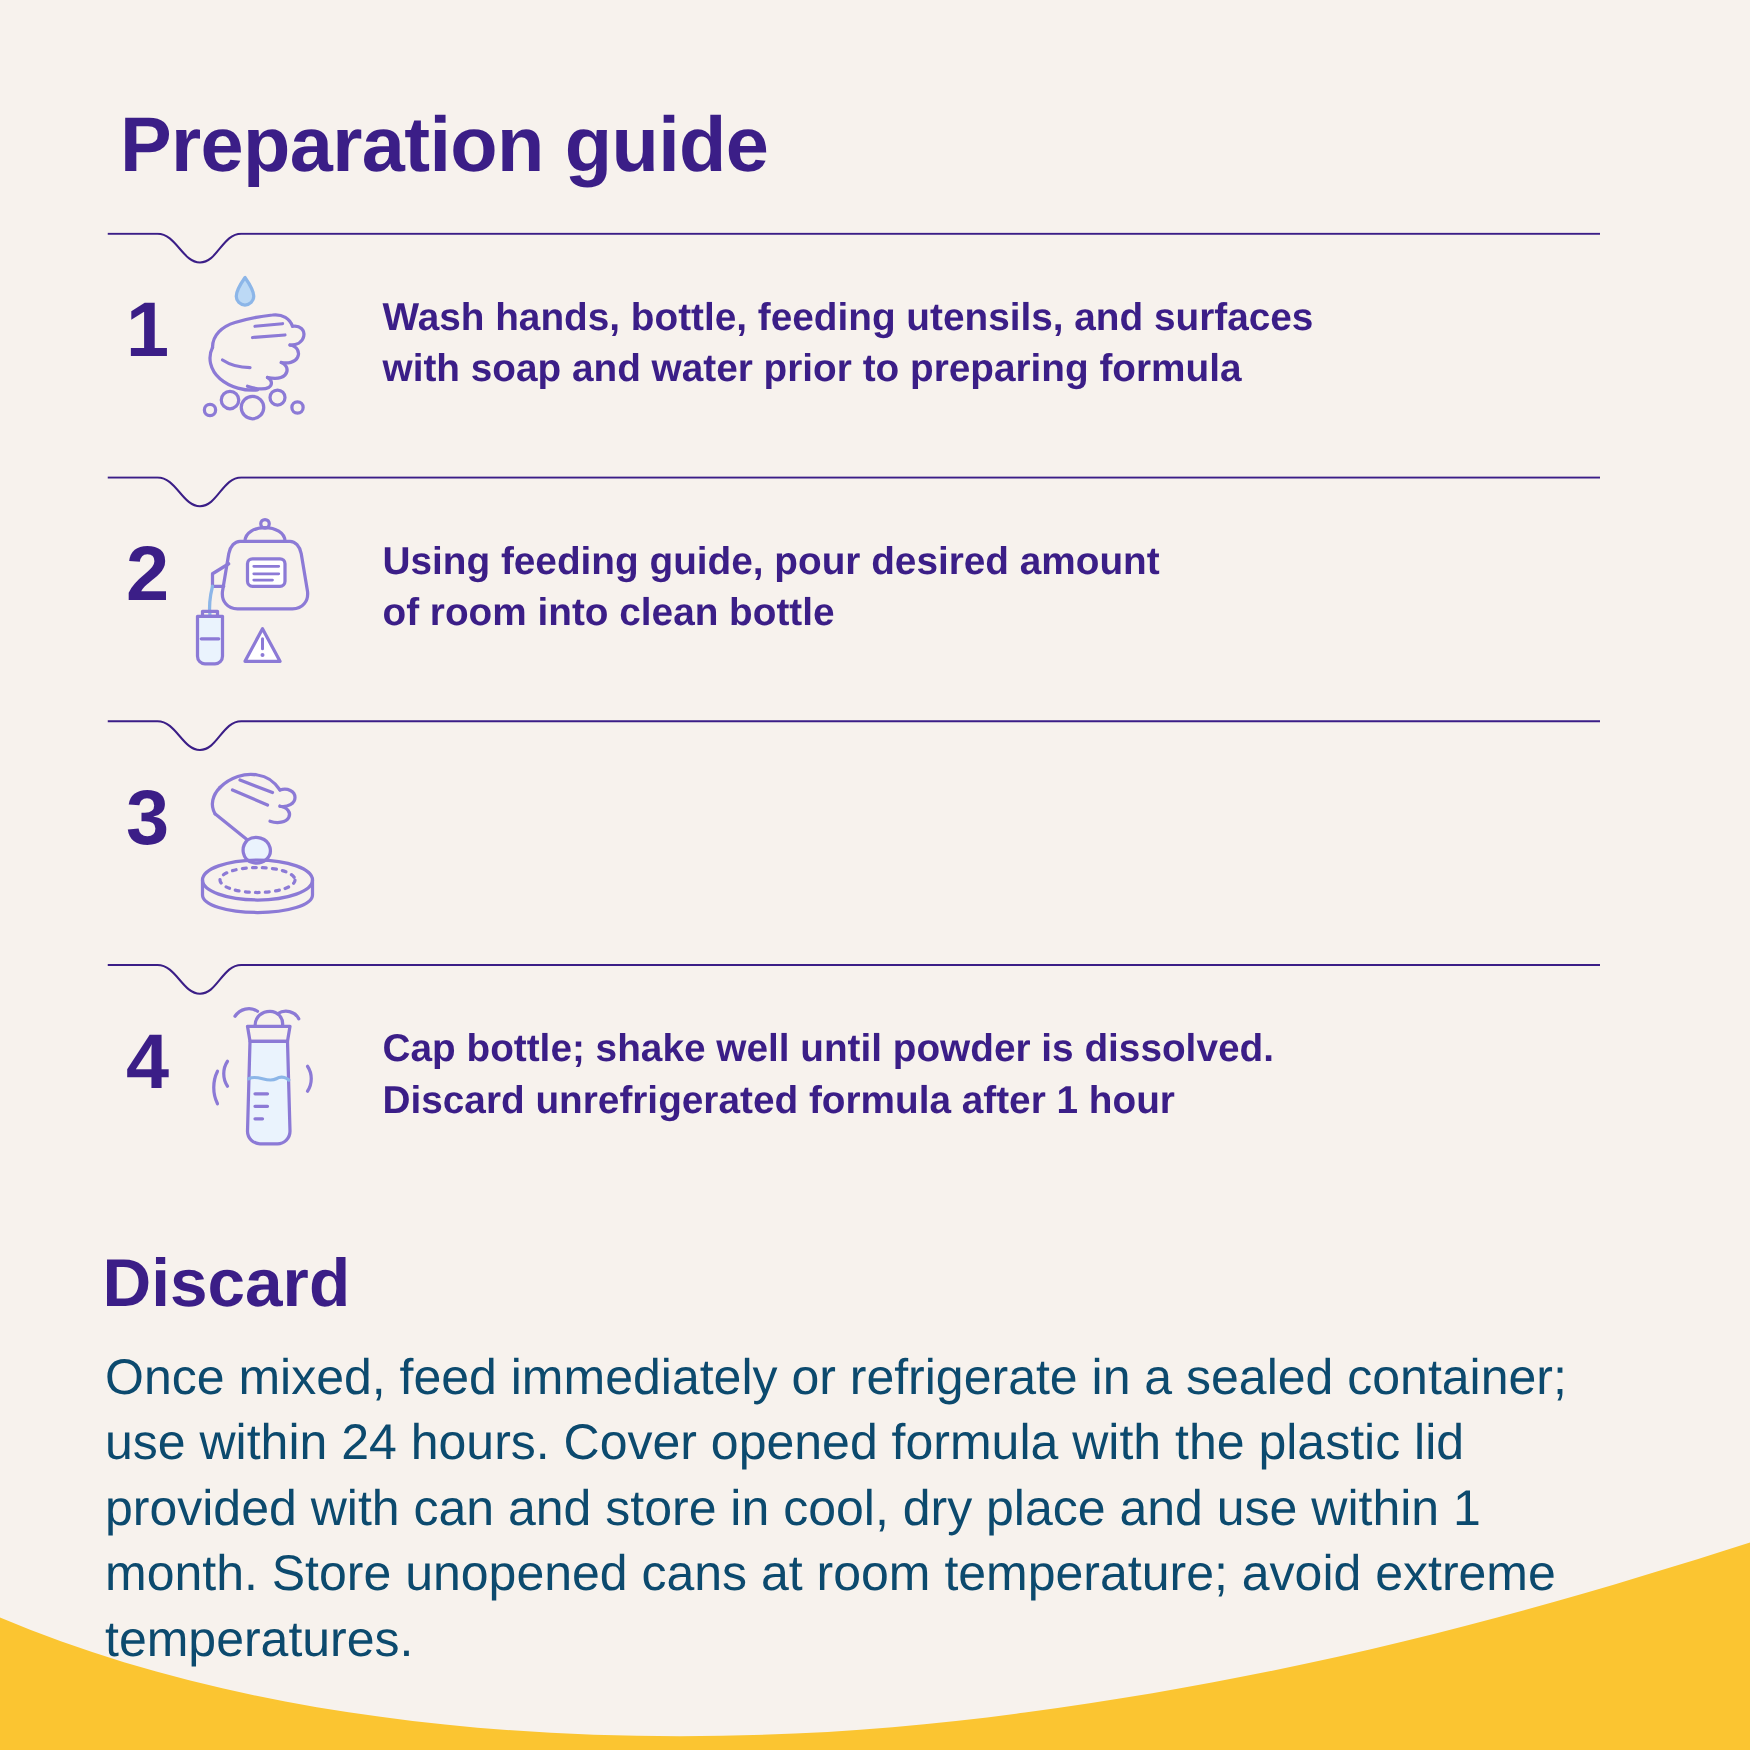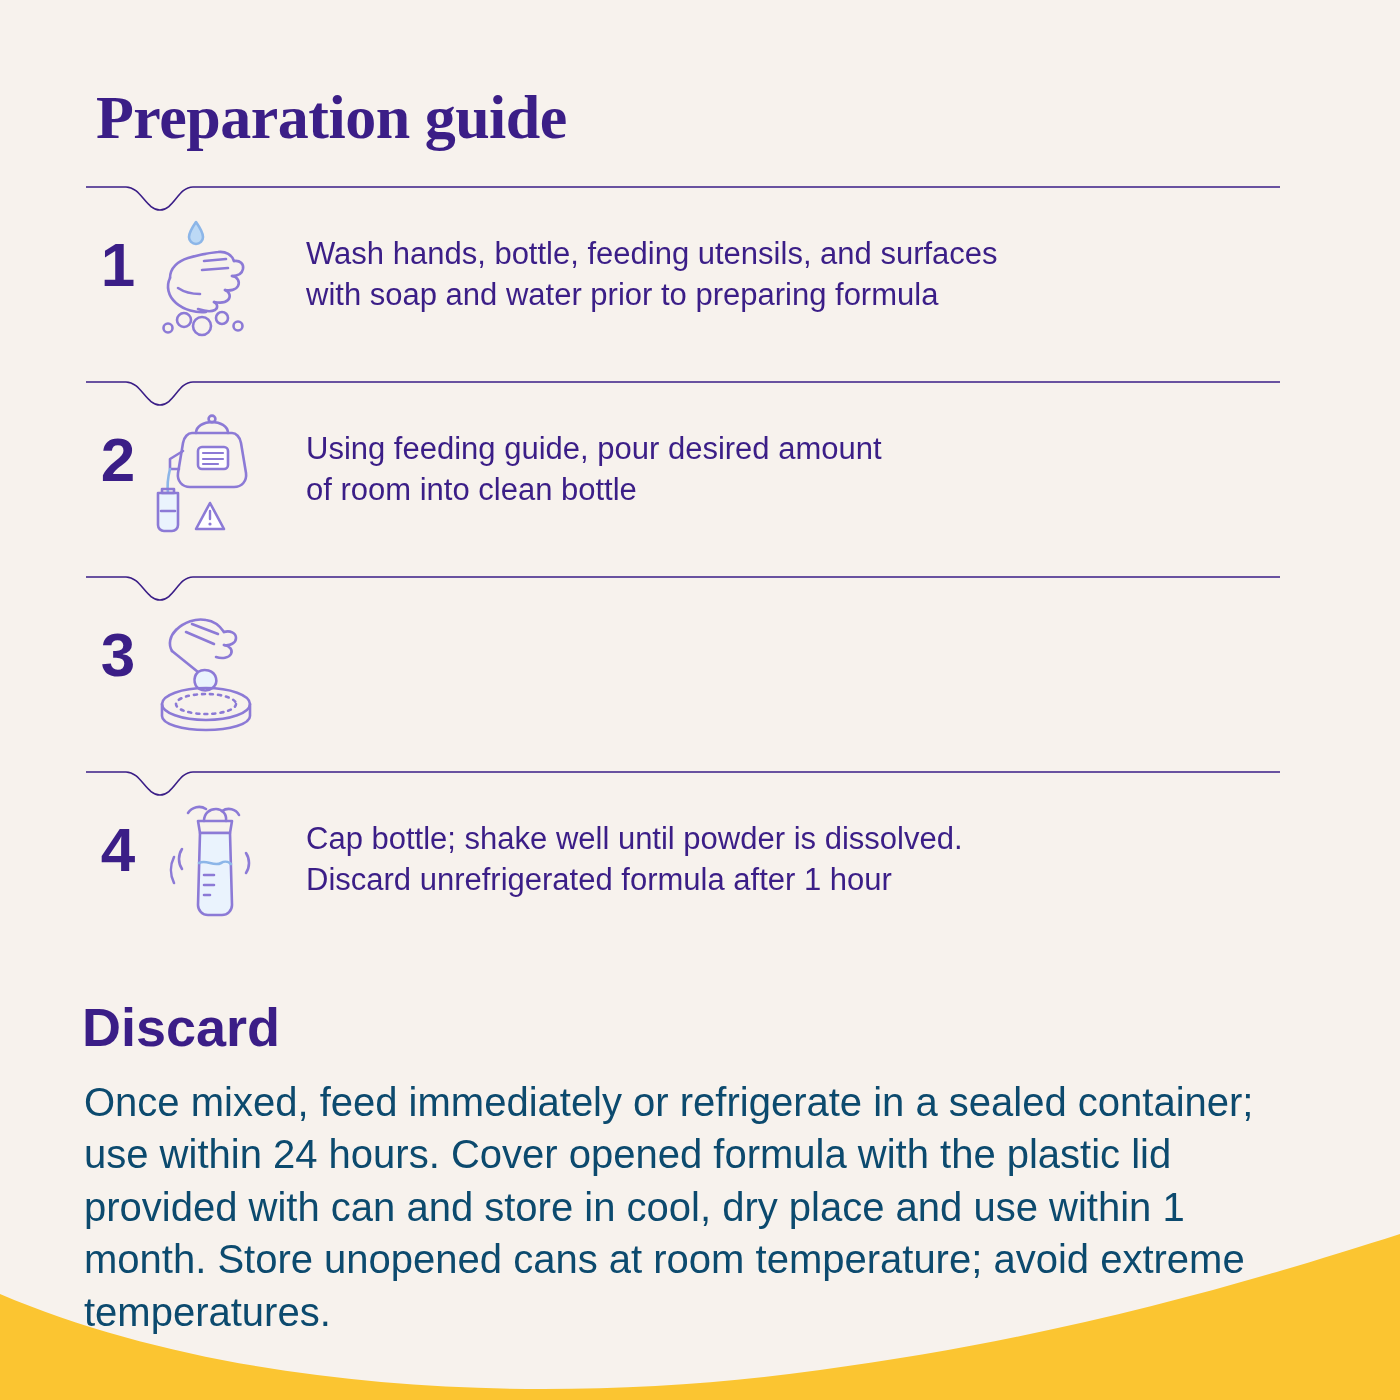--- a/index.html
+++ b/index.html
@@ -36,21 +36,21 @@
 
   h1.title {
     position: absolute;
     left: 96px; top: 86px;
     margin: 0;
     font-size: 62px;
     line-height: 1;
     font-weight: 700;
     color: #3b1e87;
     letter-spacing: -0.5px;
-    font-family: Liberation Serif, serif;
+    font-family: Liberation Sans, sans-serif;
   }
 
   .steps {
     position: absolute;
     left: 0; top: 186px;
     width: 1400px;
   }
 
   .step {
     position: relative;
@@ -88,21 +88,21 @@
   }
   .step-icon svg { display: block; }
 
   .step-text {
     position: absolute;
     left: 306px;
     top: 48px;
     width: 900px;
     font-size: 31px;
     line-height: 1.32;
-    font-weight: 400;
+    font-weight: 700;
     color: #3b1e87;
     white-space: pre-line;
   }
 
   h2.storage-title {
     position: absolute;
     left: 82px; top: 1000px;
     margin: 0;
     font-size: 54px;
     line-height: 1;

